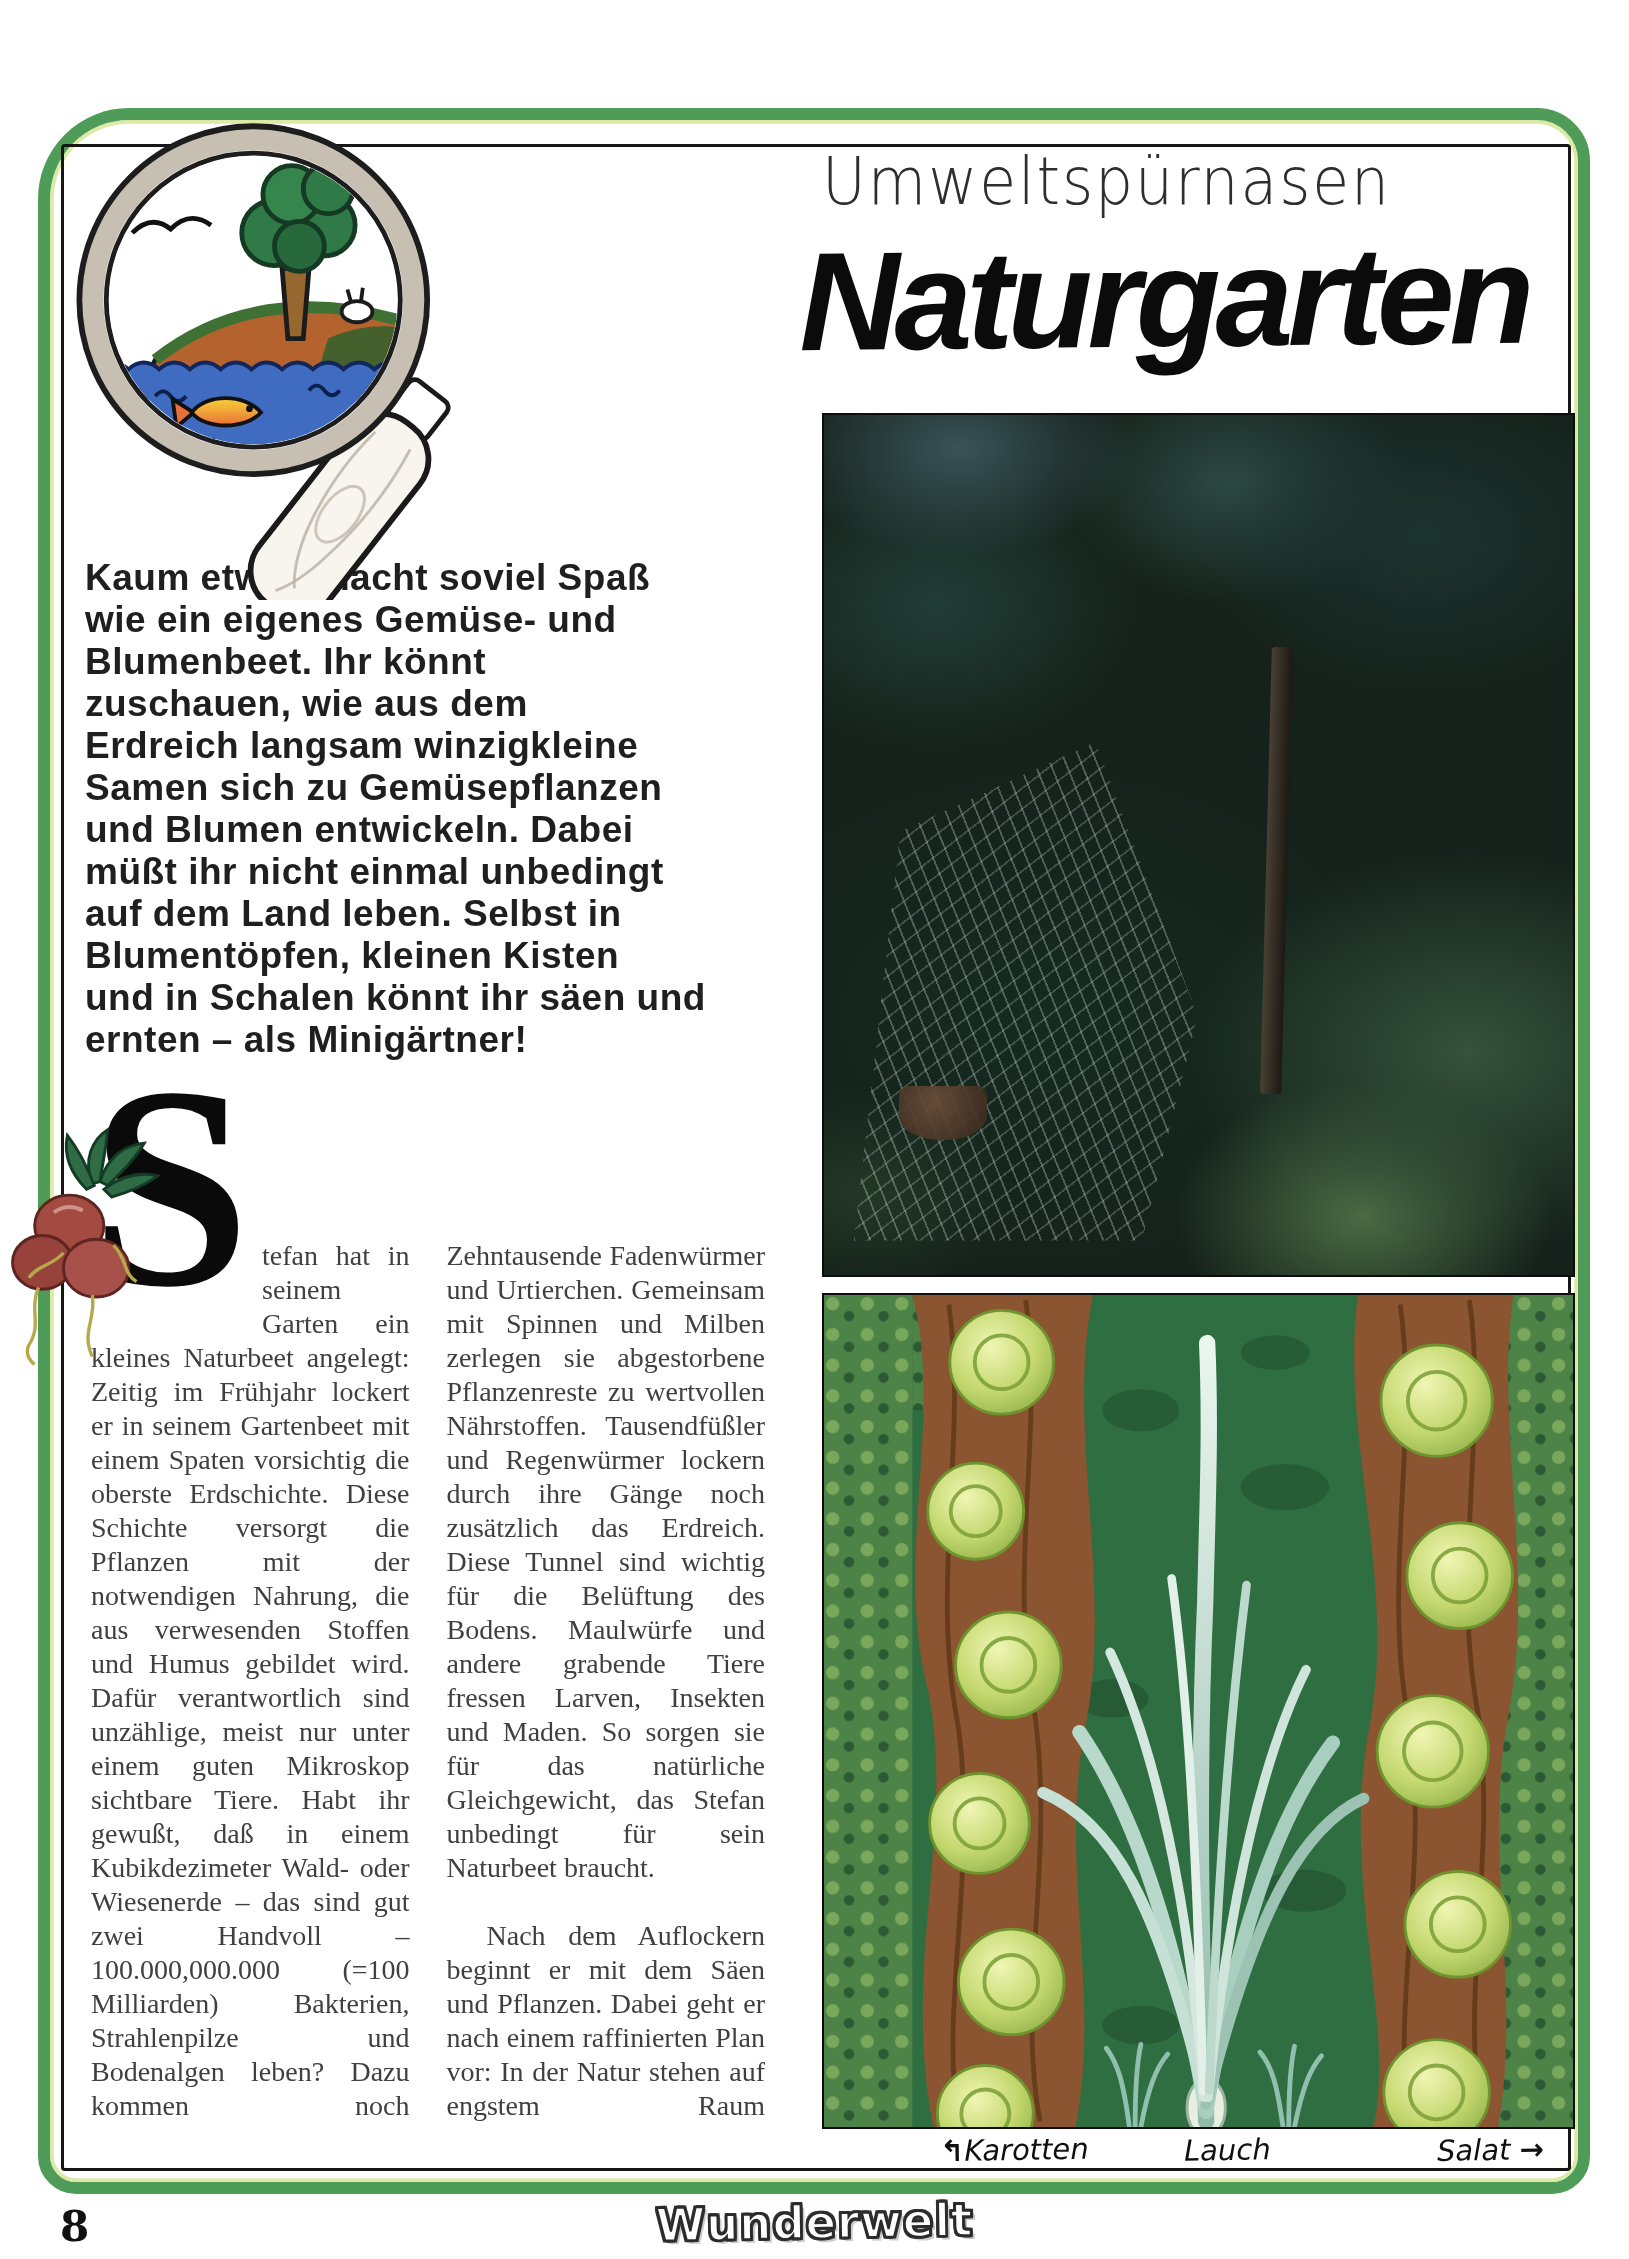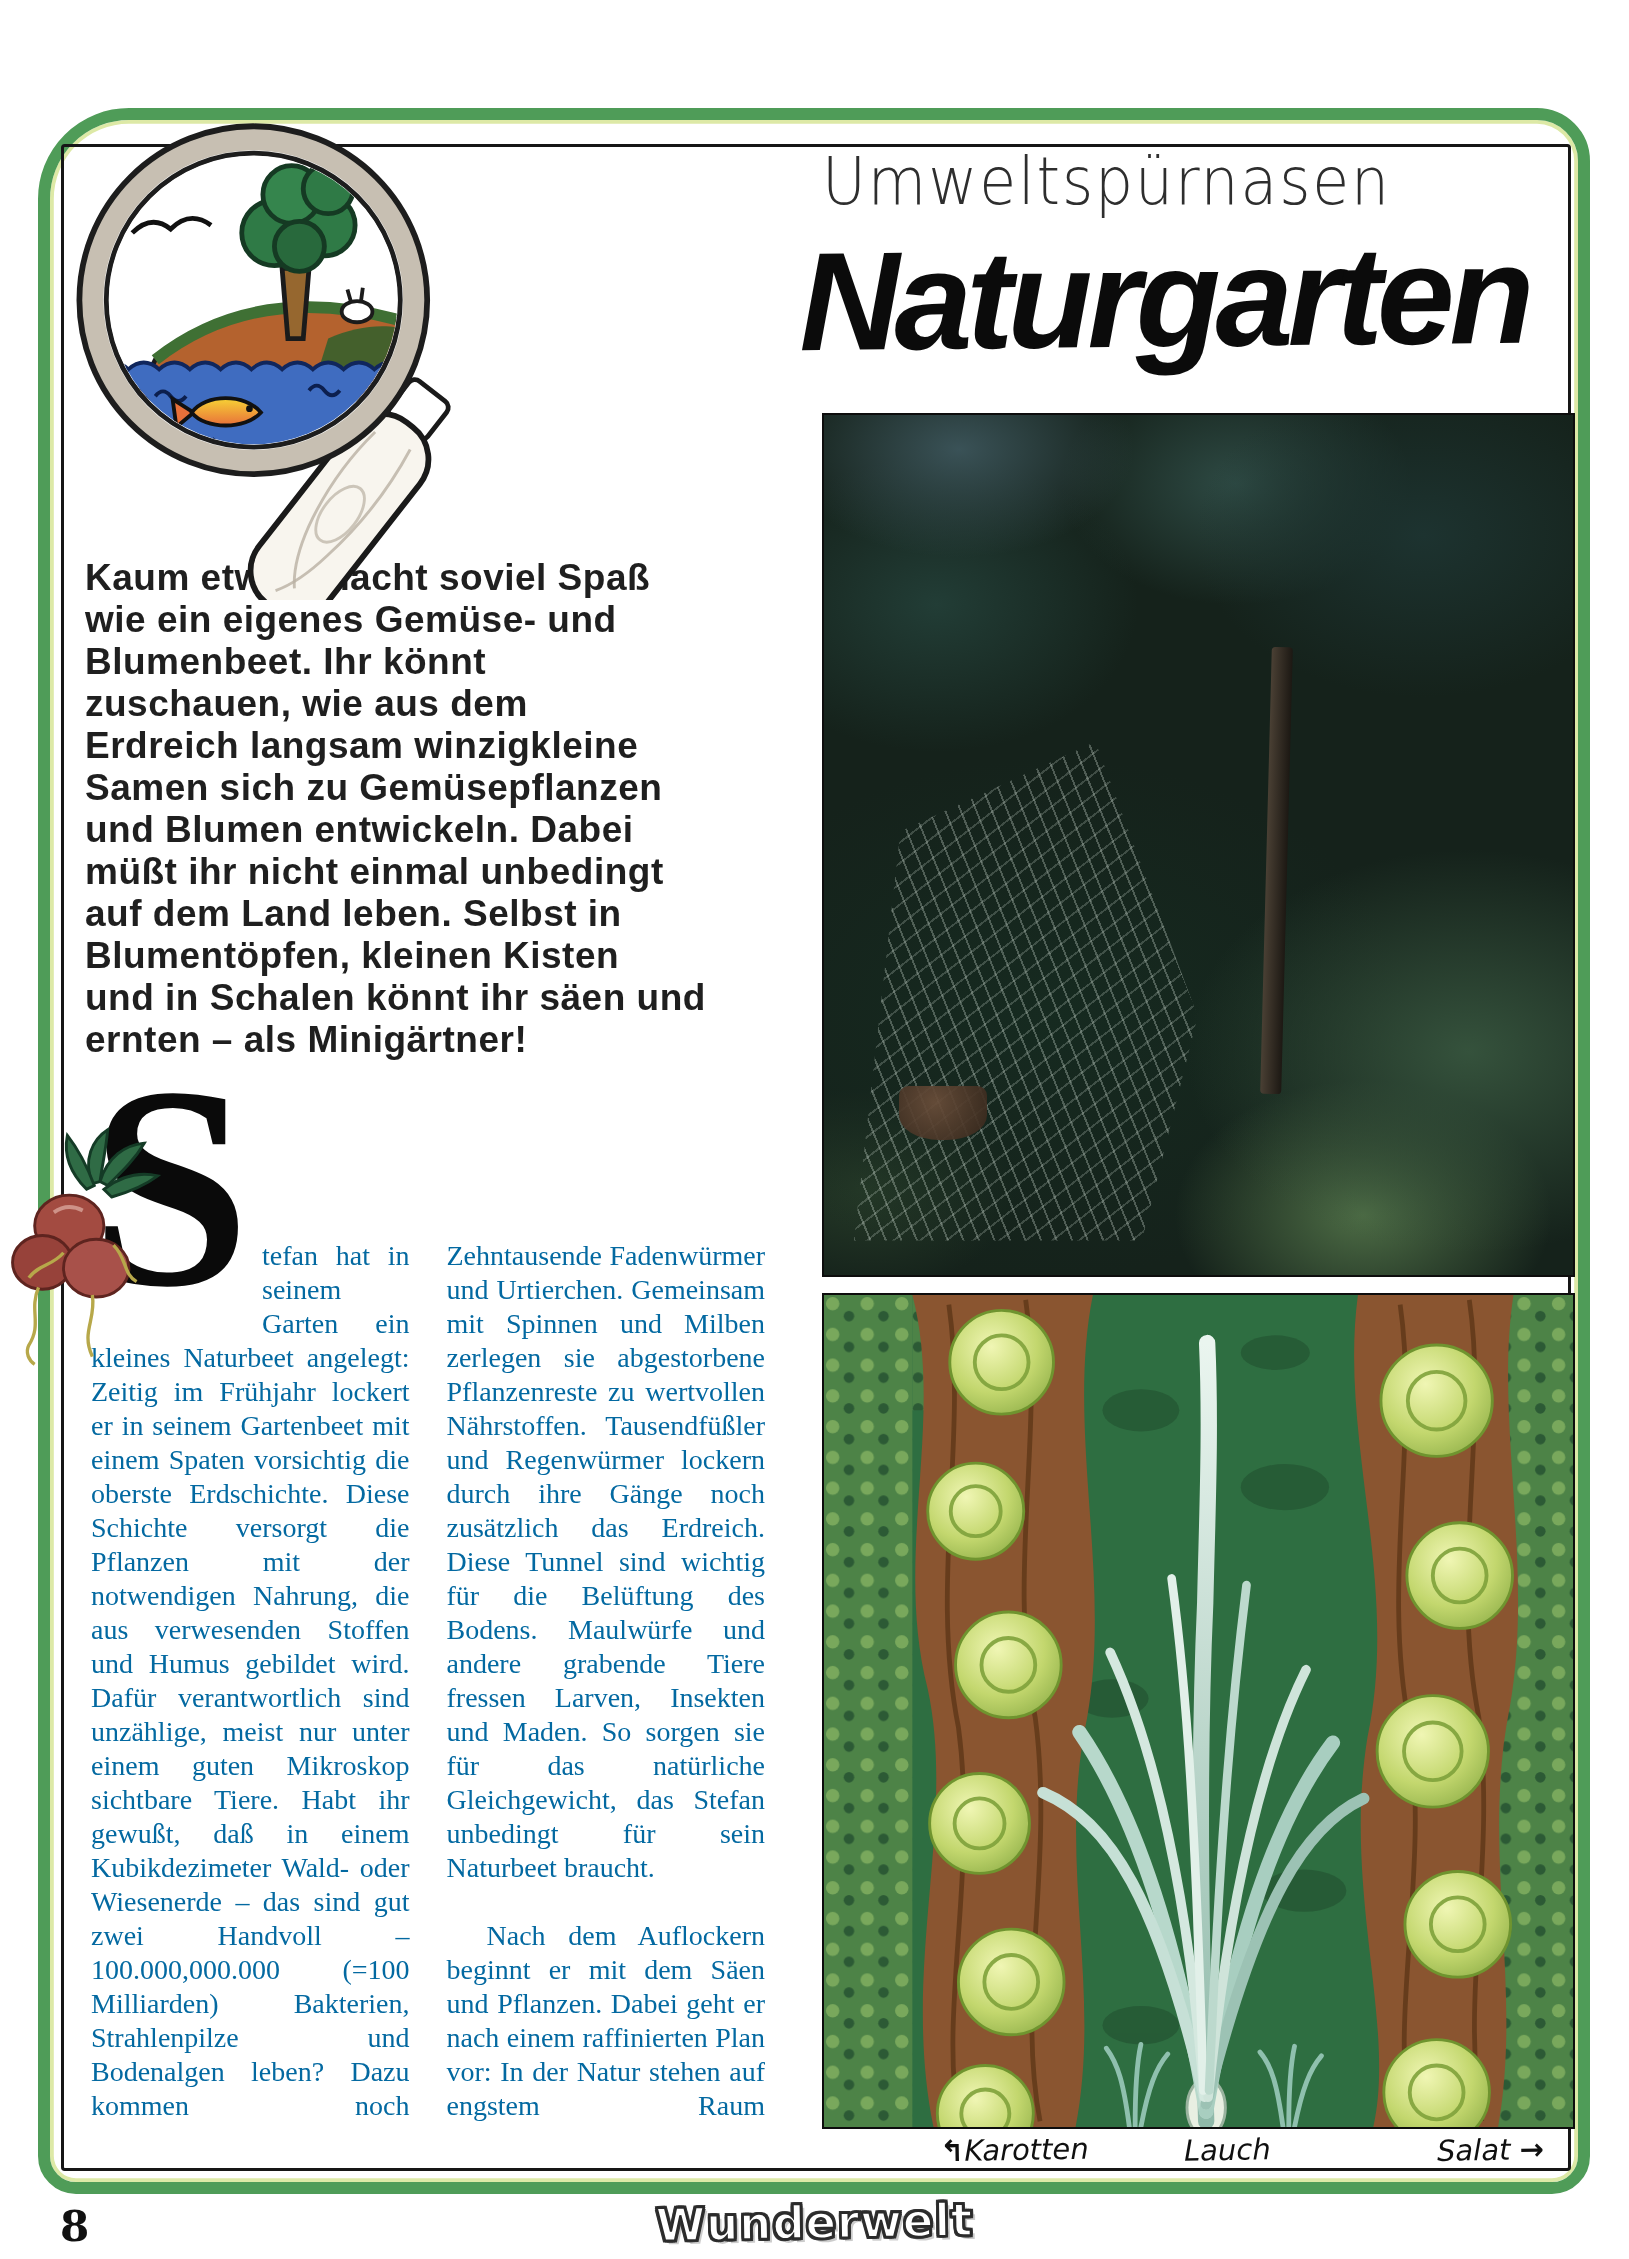--- a/index.html
+++ b/index.html
@@ -35,21 +35,21 @@
     position:absolute;left:85px;top:557px;width:711px;
     font-family:"Liberation Sans",sans-serif;font-weight:bold;
     font-size:37px;line-height:42px;letter-spacing:0.5px;color:#1f1f1f;
     white-space:pre-line;
   }
   
   .bodytext{
     position:absolute;left:91px;top:1239px;width:674px;height:915px;
     column-count:2;column-gap:37px;overflow:hidden;
     font-family:"Liberation Serif",serif;font-size:28px;line-height:34px;
-    color:#0369a1;text-align:justify;
+    color:#404040;text-align:justify;
   }
   .bodytext p{margin:0;}
   .bodytext p.second{margin-top:34px;text-indent:40px;}
   .dropcap-space{float:left;width:171px;height:102px;}
   .dropcap{
     position:absolute;left:90px;top:1043px;z-index:6;
     font-family:"Liberation Serif",serif;font-weight:bold;
     font-size:288px;line-height:1;color:#0a0a0a;
   }
   

